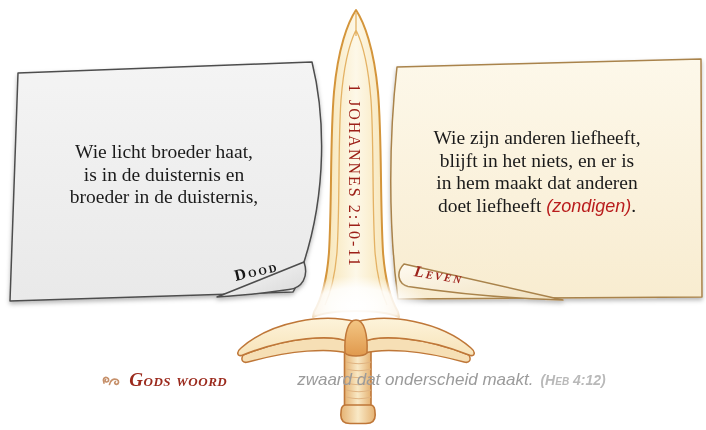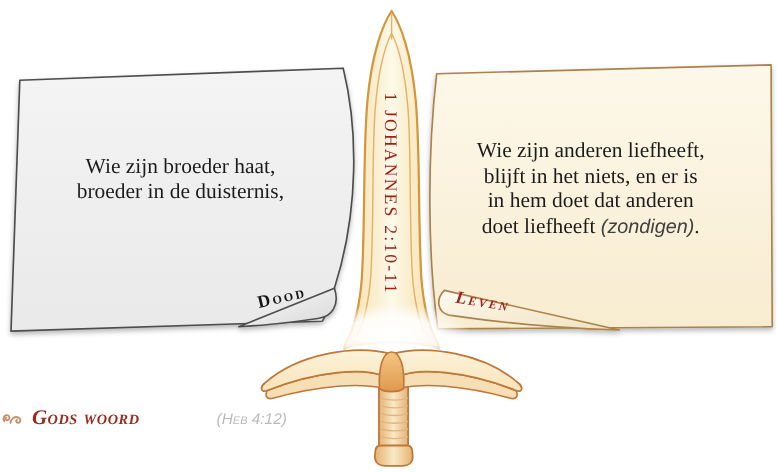--- a/index.html
+++ b/index.html
@@ -8,48 +8,48 @@
     font-family:"Liberation Serif",serif;
   }
   .stage svg.scene{position:absolute;left:0;top:0;}
   
   .card-text{
     position:absolute;text-align:center;color:#1b1b1b;
     font-size:19.5px;line-height:22.6px;font-family:"Liberation Serif",serif;
   }
   .card-text.left{left:28px;top:141px;width:272px;}
   .card-text.right{left:408px;top:127px;width:258px;}
-  .gloss{color:#404040;font-style:italic;font-family:"Liberation Sans",sans-serif;font-size:18px;}
+  .gloss{color:#b91c1c;font-style:italic;font-family:"Liberation Sans",sans-serif;font-size:18px;}
   
   .fold-label{
     position:absolute;font-family:"Liberation Serif",serif;font-weight:bold;
     font-variant:small-caps;letter-spacing:2px;font-size:16px;white-space:nowrap;
   }
   .fold-label.dood{left:234px;top:262px;color:#161616;transform:rotate(-13deg);}
   .fold-label.leven{left:414px;top:266px;color:#9e231c;font-style:italic;transform:rotate(9deg);}
   
   .blade-ref{
     position:absolute;left:345px;top:84px;height:190px;
     writing-mode:vertical-rl;text-orientation:mixed;
     color:#9c2018;font-size:16px;letter-spacing:2px;white-space:nowrap;
     font-family:"Liberation Serif",serif;
   }
   
   .caption{
     position:absolute;left:0;top:367px;width:706px;height:26px;
-    display:flex;align-items:center;gap:7px;
+    display:flex;align-items:center;justify-content:center;gap:7px;
     font-size:17px;font-style:italic;color:#9b9b9b;
     font-family:"Liberation Sans",sans-serif;white-space:nowrap;
   }
   .caption .lead{
     color:#9b2a1d;font-family:"Liberation Serif",serif;font-weight:600;
     font-variant:small-caps;font-style:italic;font-size:19px;letter-spacing:0.5px;
   }
   .caption .spacer{display:inline-block;width:56px;}
-  .caption .ref{font-size:14px;color:#b9b9b9;font-variant:small-caps;}
+  .caption .ref{font-size:14px;color:#b9b9b9;font-variant:small-caps;font-weight:bold;}
   .fleuron{flex:0 0 auto;}
 </style>
 </head>
 <body>
 
 <div class="stage">
 
   <svg class="scene" width="706" height="430" viewBox="0 0 706 430">
     <defs>
       <linearGradient id="leftCardGrad" x1="0" y1="0" x2="0" y2="1">
@@ -138,39 +138,41 @@
              C 328 348 292 350 248 362 C 242.5 363.5 240.5 360 243 355 Z" fill="#f6dfb5" stroke="#bf7738" stroke-width="1.5" stroke-linejoin="round"></path>
     <path d="M 356 322 C 324 313 272 321 241 348 C 236 352 237 357.5 243 355
              C 288 337 332 334 349 342 L 352 338 Q 356 334 360 338 L 363 342
              C 380 334 424 337 469 355 C 475 357.5 476 352 471 348
              C 440 321 388 313 356 322 Z" fill="url(#bookTopGrad)" stroke="#bf7738" stroke-width="1.6" stroke-linejoin="round"></path>
     <path d="M 345 353 C 344 334 348 320 356 320 C 364 320 368 334 367 353
              C 363 357 349 357 345 353 Z" fill="url(#spineGrad)" stroke="#bf7738" stroke-width="1.5"></path>
   </svg>
 
   <div class="card-text left">
-    <div>Wie zijn broeder haat,</div>
+    <div>Wie licht broeder haat,</div>
+    <div>is in de duisternis en</div>
     <div>broeder in de duisternis,</div>
   </div>
 
   <div class="card-text right">
     <div>Wie zijn anderen liefheeft,</div>
     <div>blijft in het niets, en er is</div>
-    <div>in hem doet dat anderen</div>
+    <div>in hem maakt dat anderen</div>
     <div><span>doet liefheeft </span><span class="gloss">(zondigen)</span><span>.</span></div>
   </div>
 
   <div class="fold-label dood">Dood</div>
   <div class="fold-label leven">Leven</div>
 
   <div class="blade-ref">1 JOHANNES 2:10-11</div>
 
   <div class="caption">
     <svg class="fleuron" width="22" height="15" viewBox="0 0 22 15">
       <path d="M4 10 C2 6.5 4.5 3.5 7.2 4.7 C9.4 5.7 9 8.8 6.8 9 C5.2 9.2 4.5 7.5 5.6 6.6
                M9.5 11.5 C10 7.5 13.5 5 16.8 6.6 C19.5 8 18.9 11.2 16.5 11.3 C14.7 11.4 14.1 9.5 15.4 8.6" fill="none" stroke="#c6906a" stroke-width="1.7" stroke-linecap="round"></path>
     </svg>
     <span class="lead">Gods woord</span>
     <span class="spacer"></span>
+    <span>zwaard dat onderscheid maakt.</span>
     <span class="ref">(Heb 4:12)</span>
   </div>
 
 </div>
 
 </body></html>

